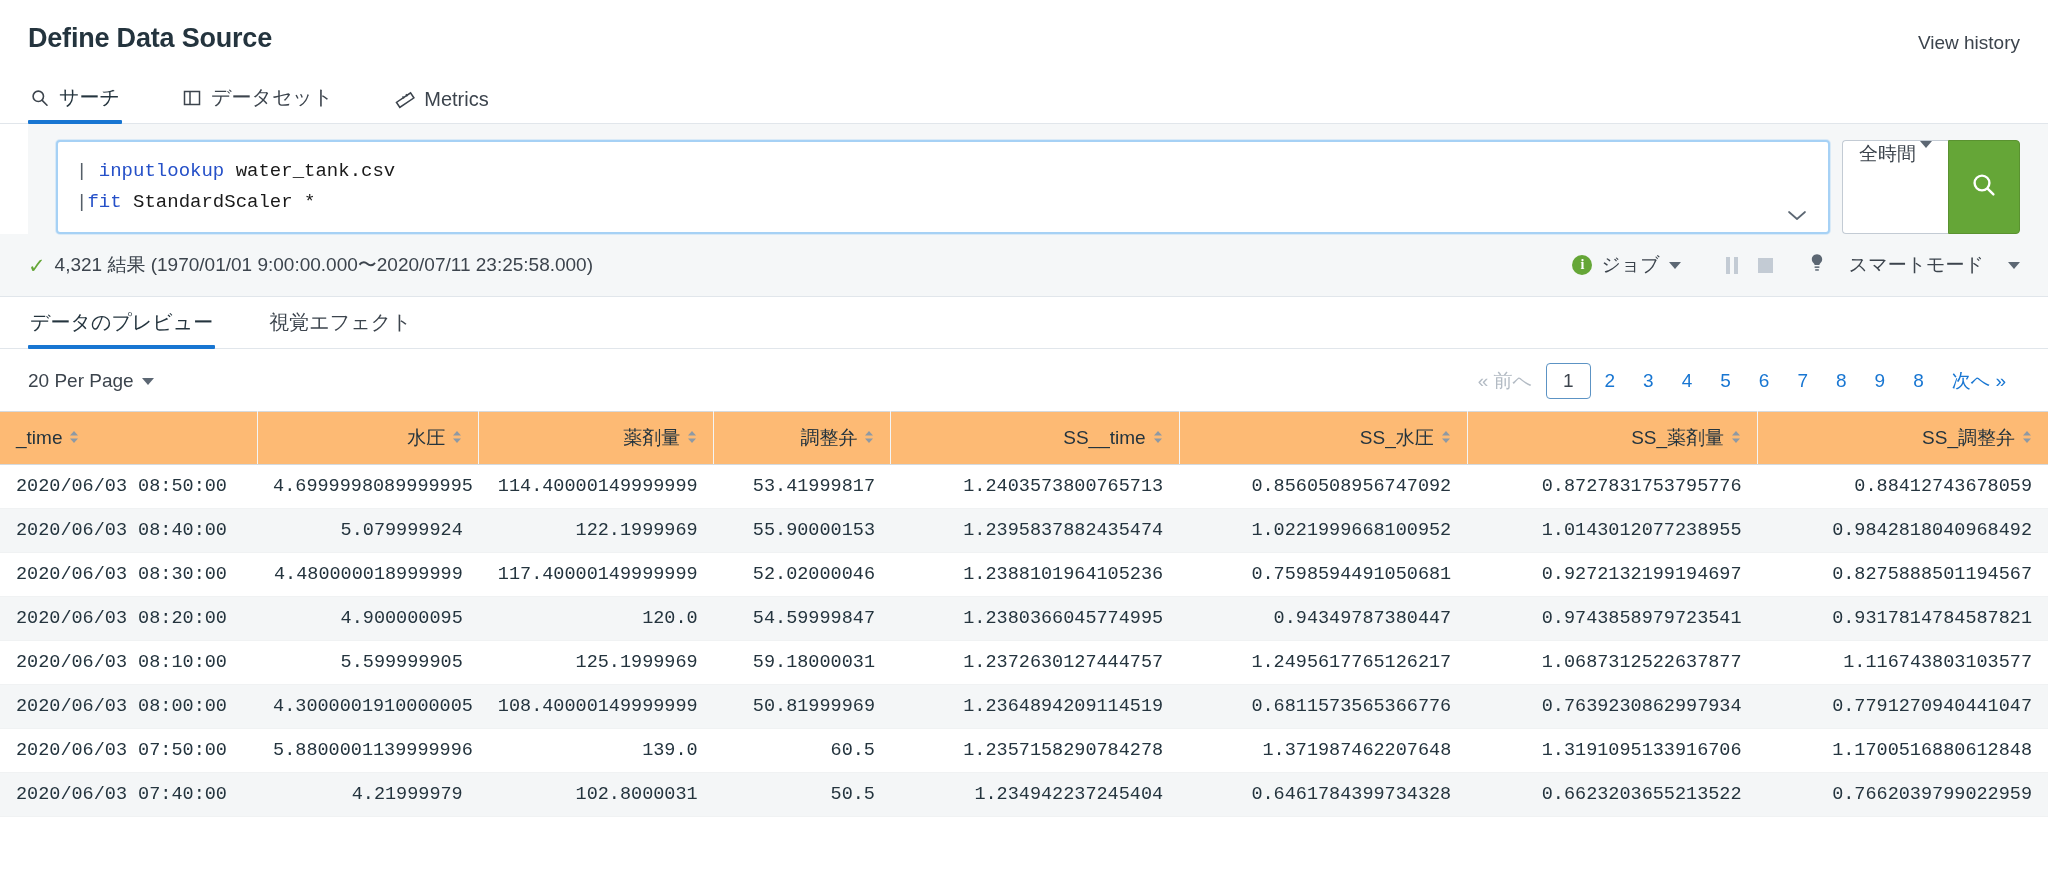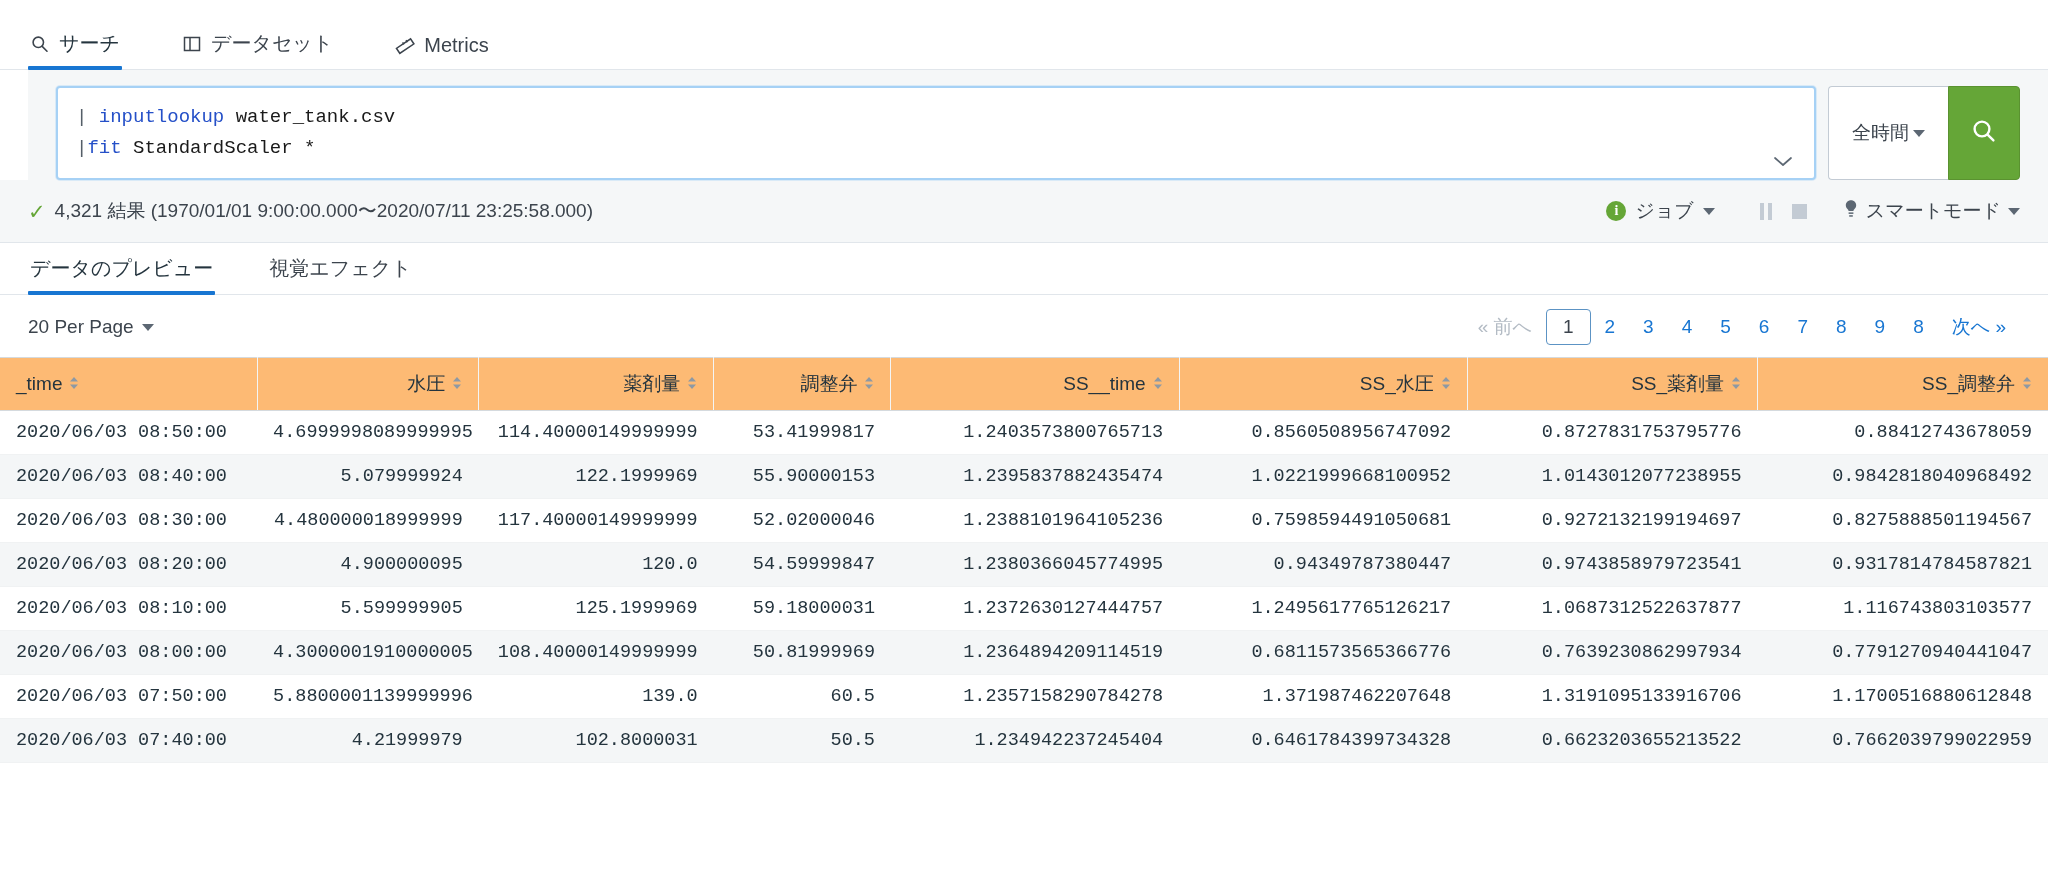--- a/index.html
+++ b/index.html
@@ -74,26 +74,26 @@
     font-size: 19px; line-height: 31px; color: #1a1a1a;
     white-space: pre;
   }
   .query .cmd { color: #2550c8; }
   .query .pipe { color: #555e68; }
   .chevron-expand {
     position: absolute; right: 20px; bottom: 10px;
     width: 22px; height: 14px; cursor: pointer;
   }
   .timepicker {
-    flex: 0 0 auto; width: 120px;
+    flex: 0 0 auto; width: 106px;
     margin-left: 12px;
     border: 1px solid #c3cbd4; border-right: none;
     border-radius: 4px 0 0 4px;
     background: #fff;
-    display: flex; align-items: center; justify-content: center; gap: 4px;
+    display: flex; justify-content: center; gap: 4px;
     font-size: 19px; color: #3c444d; cursor: pointer;
     min-height: 82px;
   }
   .caret-down {
     width: 0; height: 0;
     border-left: 6px solid transparent; border-right: 6px solid transparent;
     border-top: 7px solid #5c6773; display: inline-block;
   }
   .search-btn {
     flex: 0 0 auto; width: 72px;
@@ -121,21 +121,21 @@
     width: 20px; height: 20px; border-radius: 50%;
     background: #65a637; color:#fff; font-size: 14px; font-weight: bold;
     display:flex; align-items:center; justify-content:center;
     font-family: "Liberation Serif", serif;
   }
   .ctrl-btn { width: 34px; height: 30px; display:flex; align-items:center; justify-content:center; cursor:pointer; }
   .pause-ico { display:flex; gap:4px; }
   .pause-ico i { display:block; width:4px; height:17px; background:#c3cbd4; }
   .stop-ico { width:15px; height:15px; background:#c3cbd4; }
   .mode-btn {
-    display:flex; align-items:center; gap: 7px;
+    display:flex; align-items:center; gap: 24px;
     font-size: 19px; color:#3c444d; cursor:pointer; margin-left: 26px; justify-content: space-between;
   }
 
   
   .subtabs {
     display:flex; align-items:flex-end;
     padding: 0 28px; height: 52px;
     border-bottom: 1px solid #e1e6eb;
   }
   .subtab {
@@ -197,20 +197,24 @@
   col.c4 { width: 260px; }
   col.c5 { width: 260px; }
   col.c6 { width: 262px; }
   col.c7 { width: 262px; }
 </style>
 </head>
 <body>
 
 <div class="page">
 
+  <div class="header">
+    <div class="page-title">Define Data Source</div>
+    <div class="view-history">View history</div>
+  </div>
 
   <div class="tabs">
 
     <div class="tab active">
       <span class="tab-ico">
         <svg width="20" height="20" viewBox="0 0 20 20" fill="none" stroke="#3c444d" stroke-width="1.6">
           <circle cx="8.3" cy="8.3" r="5.2"></circle>
             <line x1="12.2" y1="12.4" x2="17" y2="17.2" stroke-linecap="round"></line>
         </svg>
       </span>

